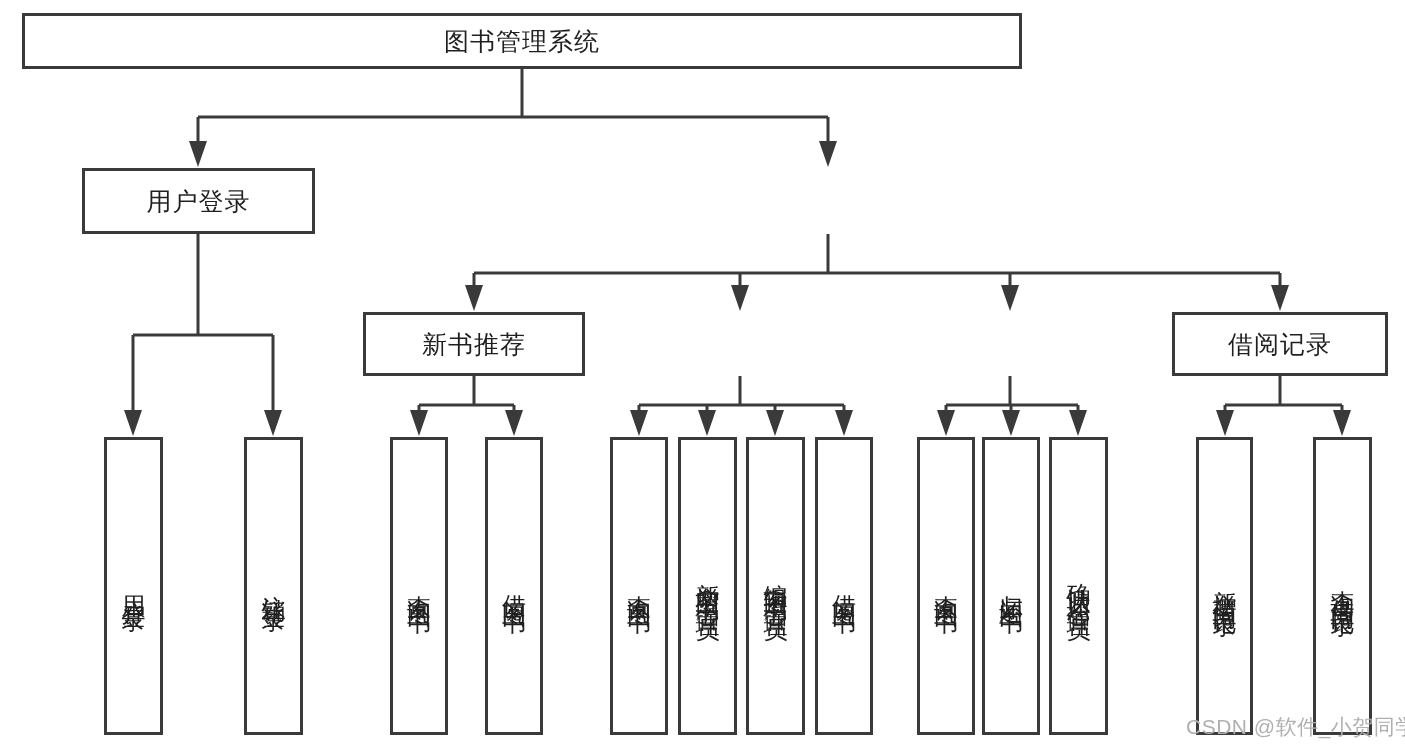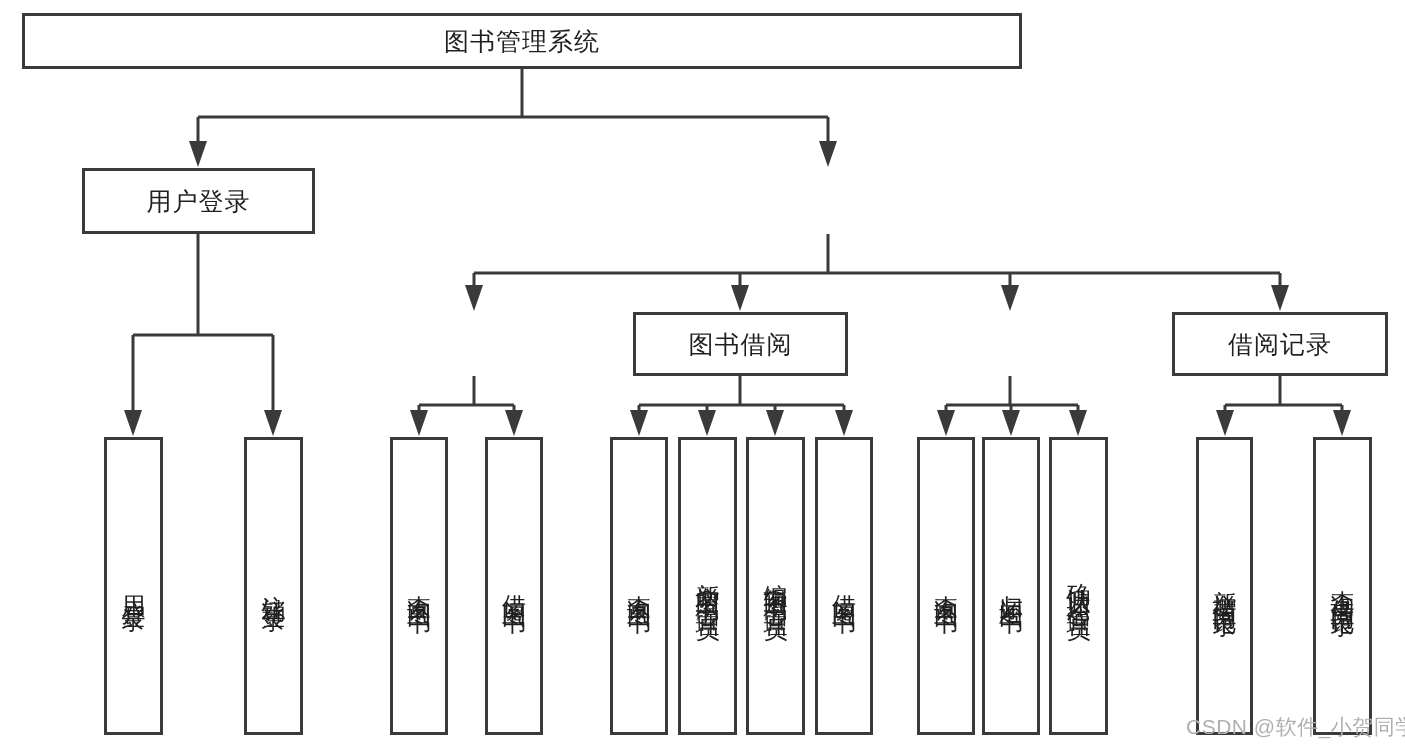--- a/index.html
+++ b/index.html
@@ -123,22 +123,22 @@
   </svg>
 
   <div class="node h-node" id="n-root">
     <span>图书管理系统</span>
   </div>
 
   <div class="node h-node" id="n-login">
     <span>用户登录</span>
   </div>
 
-  <div class="node h-node" id="n-borrow">
-    <span>图书借阅</span>
+  <div class="node h-node" id="n-newbook">
+    <span>新书推荐</span>
   </div>
   <div class="node h-node" id="n-records">
     <span>借阅记录</span>
   </div>
 
   <div class="node v-node" id="n-ul-login">
     <span class="v-text">用户登录</span>
   </div>
   <div class="node v-node" id="n-ul-logout">
     <span class="v-text">注销登录</span>

